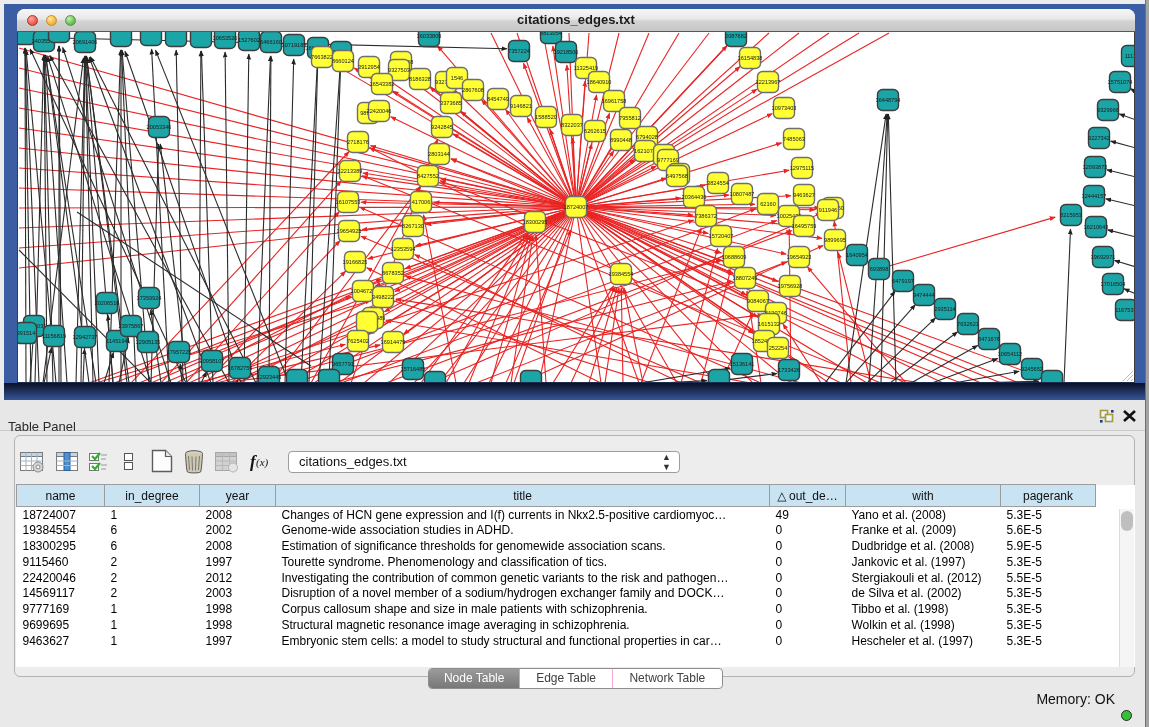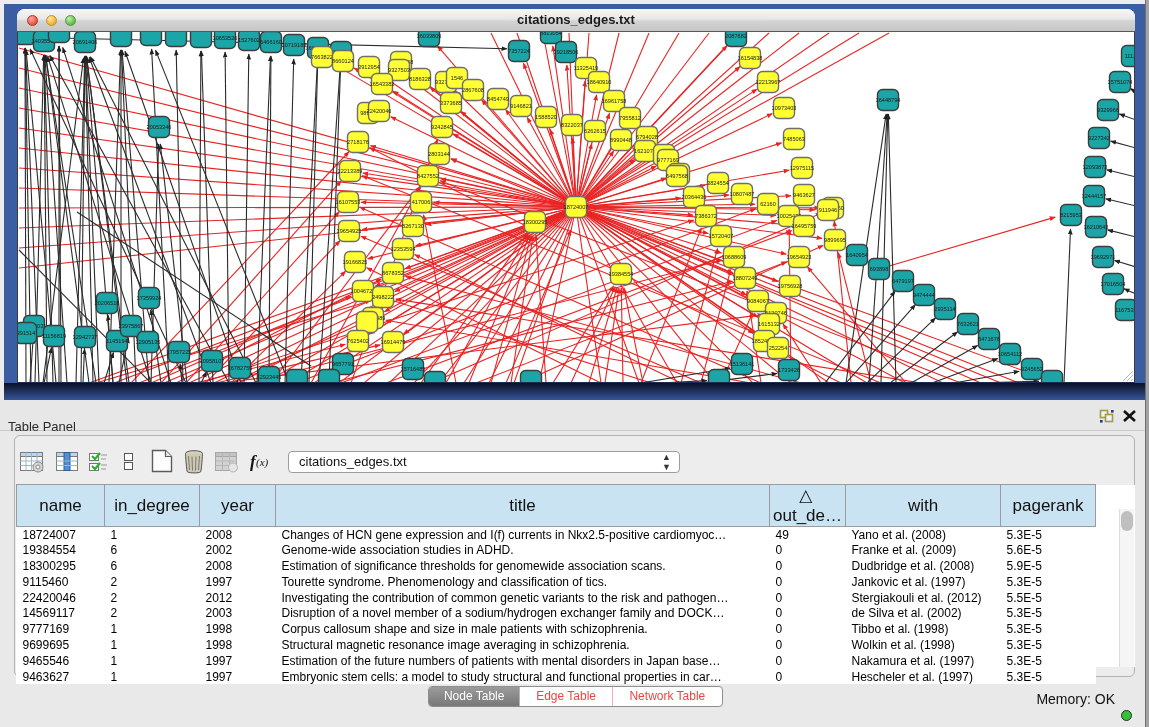--- a/index.html
+++ b/index.html
@@ -23,28 +23,28 @@
 #tablepanel { left:0; top:400px; width:1145px; height:327px; background:#e9e9e9; }
 #tpheader { left:0; top:0; width:1145px; height:31px; background:#e7e7e7; border-bottom:1px solid #cacaca; }
 #tpheader span { position:absolute; left:8px; top:8px; font-size:13px; color:#2a2a2a;margin-top:11px; }
 #innerpanel { left:14px; top:35px; width:1121px; height:242px; background:#ededed;
   border:1px solid #b2b2b2; border-radius:6px; }
 #combo { left:273px; top:15px; width:392px; height:22px; background:#fff; border:1px solid #9d9d9d;
   border-radius:4px; font-size:13px; color:#111; line-height:20px; padding-left:10px; }
 #combo .arr { position:absolute; right:8px; top:0px; font-size:9px; color:#333; line-height:10px; }
 table#tbl { position:absolute; left:1px; top:48px; border-collapse:collapse; table-layout:fixed;
   font-size:12px; color:#000; background:#fff; }
-#tbl th { background:#c9e3f2; border:1px solid #9c9c9c; font-weight:normal; font-size:17px;
+#tbl th { background:#c9e3f2; border:1px solid #9c9c9c; font-weight:normal; font-size:12px;
   height:22px; padding:0; color:#111; }
 #tbl td { height:15.8px; padding:0 0 0 6px; white-space:nowrap; overflow:hidden; }
 #vscroll { left:1104px; top:73px; width:15px; height:158px; background:#f5f5f5; border-left:1px solid #dcdcdc; }
 #vthumb { left:1px; top:2px; width:12px; height:20px; background:#bfbfbf; border-radius:6px; }
-#tabs { left:428px; top:286px; width:295px; height:21px; border:1px solid #8e8e8e; border-radius:4px;
+#tabs { left:428px; top:268px; width:295px; height:21px; border:1px solid #8e8e8e; border-radius:4px;
   background:#fff; display:flex; overflow:hidden; }
-#tabs div { font-size:12px; line-height:19px; text-align:center; color:#ef4444; }
+#tabs div { font-size:12px; line-height:19px; text-align:center; color:#404040; }
 #tabs .sel { background:linear-gradient(to bottom,#9b9b9b,#787878); color:#fff; }
 #memory { right:30px; top:291px; font-size:14px; color:#111; }
 #memdot { right:13px; top:310px; width:11px; height:11px; border-radius:50%; background:#35c135; border:1px solid #2a2a2a; }
 </style></head>
 <body>
 <div class="abs" id="desktop"></div>
 <div class="abs" id="window">
   <div class="abs" id="titlebar">
     <div class="abs tl" id="tl1"></div>
       <div class="abs tl" id="tl2"></div>
@@ -774,29 +774,20 @@
 <tr>
             <td>9699695</td>
             <td>1</td>
             <td>1998</td>
             <td>Structural magnetic resonance image averaging in schizophrenia.</td>
             <td>0</td>
             <td>Wolkin et al. (1998)</td>
             <td>5.3E-5</td>
           </tr>
 <tr>
-            <td>9465546</td>
-            <td>1</td>
-            <td>1997</td>
-            <td>Estimation of the future numbers of patients with mental disorders in Japan base…</td>
-            <td>0</td>
-            <td>Nakamura et al. (1997)</td>
-            <td>5.3E-5</td>
-          </tr>
-<tr>
             <td>9463627</td>
             <td>1</td>
             <td>1997</td>
             <td>Embryonic stem cells: a model to study structural and functional properties in car…</td>
             <td>0</td>
             <td>Hescheler et al. (1997)</td>
             <td>5.3E-5</td>
           </tr>
     </tbody>
       </table>

